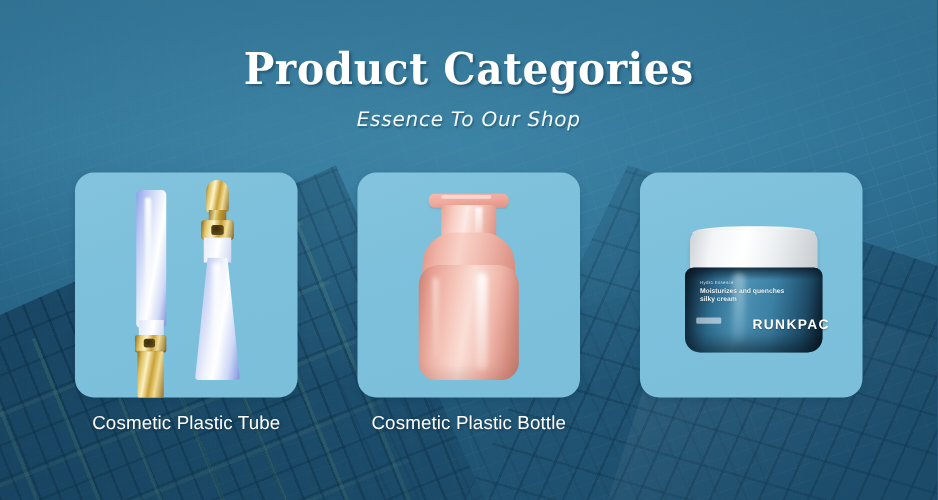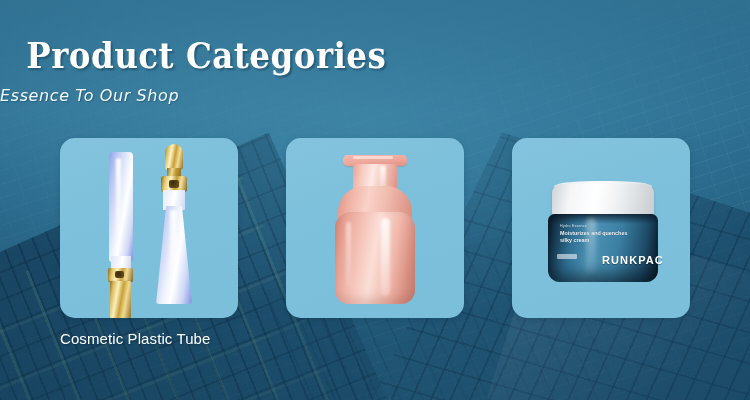--- a/index.html
+++ b/index.html
@@ -81,21 +81,21 @@
     opacity: .85;
   }
   .bg-top-fade {
     position: absolute; left:0; right:0; top:0; height: 150px;
     background: linear-gradient(to bottom, rgba(52,118,150,.55), rgba(52,118,150,0));
   }
 
   
   .head-wrap {
     position: absolute; left: 0; right: 0; top: 38px;
-    z-index: 6;
+    text-align: center; z-index: 6;
   }
   .title {
     font-family: "DejaVu Serif", serif;
     font-weight: bold;
     font-size: 35px;
     letter-spacing: .5px;
     color: #ffffff;
     line-height: 1;
     margin: 0;
     transform: scaleX(.93);
@@ -127,20 +127,21 @@
     border-radius: 15px;
     background: linear-gradient(160deg, #84c3dd 0%, #7cc0db 45%, #7bbfda 100%);
     position: relative;
     overflow: hidden;
     box-shadow: 0 2px 6px rgba(12,44,66,.18);
   }
   .caption {
     position: absolute;
     top: 330px;
     width: 178px;
+    text-align: center;
     color: #ffffff;
     font-size: 15px;
     letter-spacing: .1px;
     text-shadow: 1px 1px 2px rgba(10,38,58,.55);
     z-index: 6;
   }
   .cap1 { left: 60px; }
   .cap2 { left: 286px; }
   .cap3 { left: 512px; }
 
@@ -361,14 +362,15 @@
           <div class="l2">Moisturizes and quenches</div>
           <div class="l3">silky cream</div>
         </div>
         <div class="j-brand">RUNKPAC</div>
       </div>
     </div>
 
   </div>
 
   <div class="caption cap1">Cosmetic Plastic Tube</div>
+  <div class="caption cap2">Cosmetic Plastic Bottle</div>
 
 </div>
 
 </body></html>

